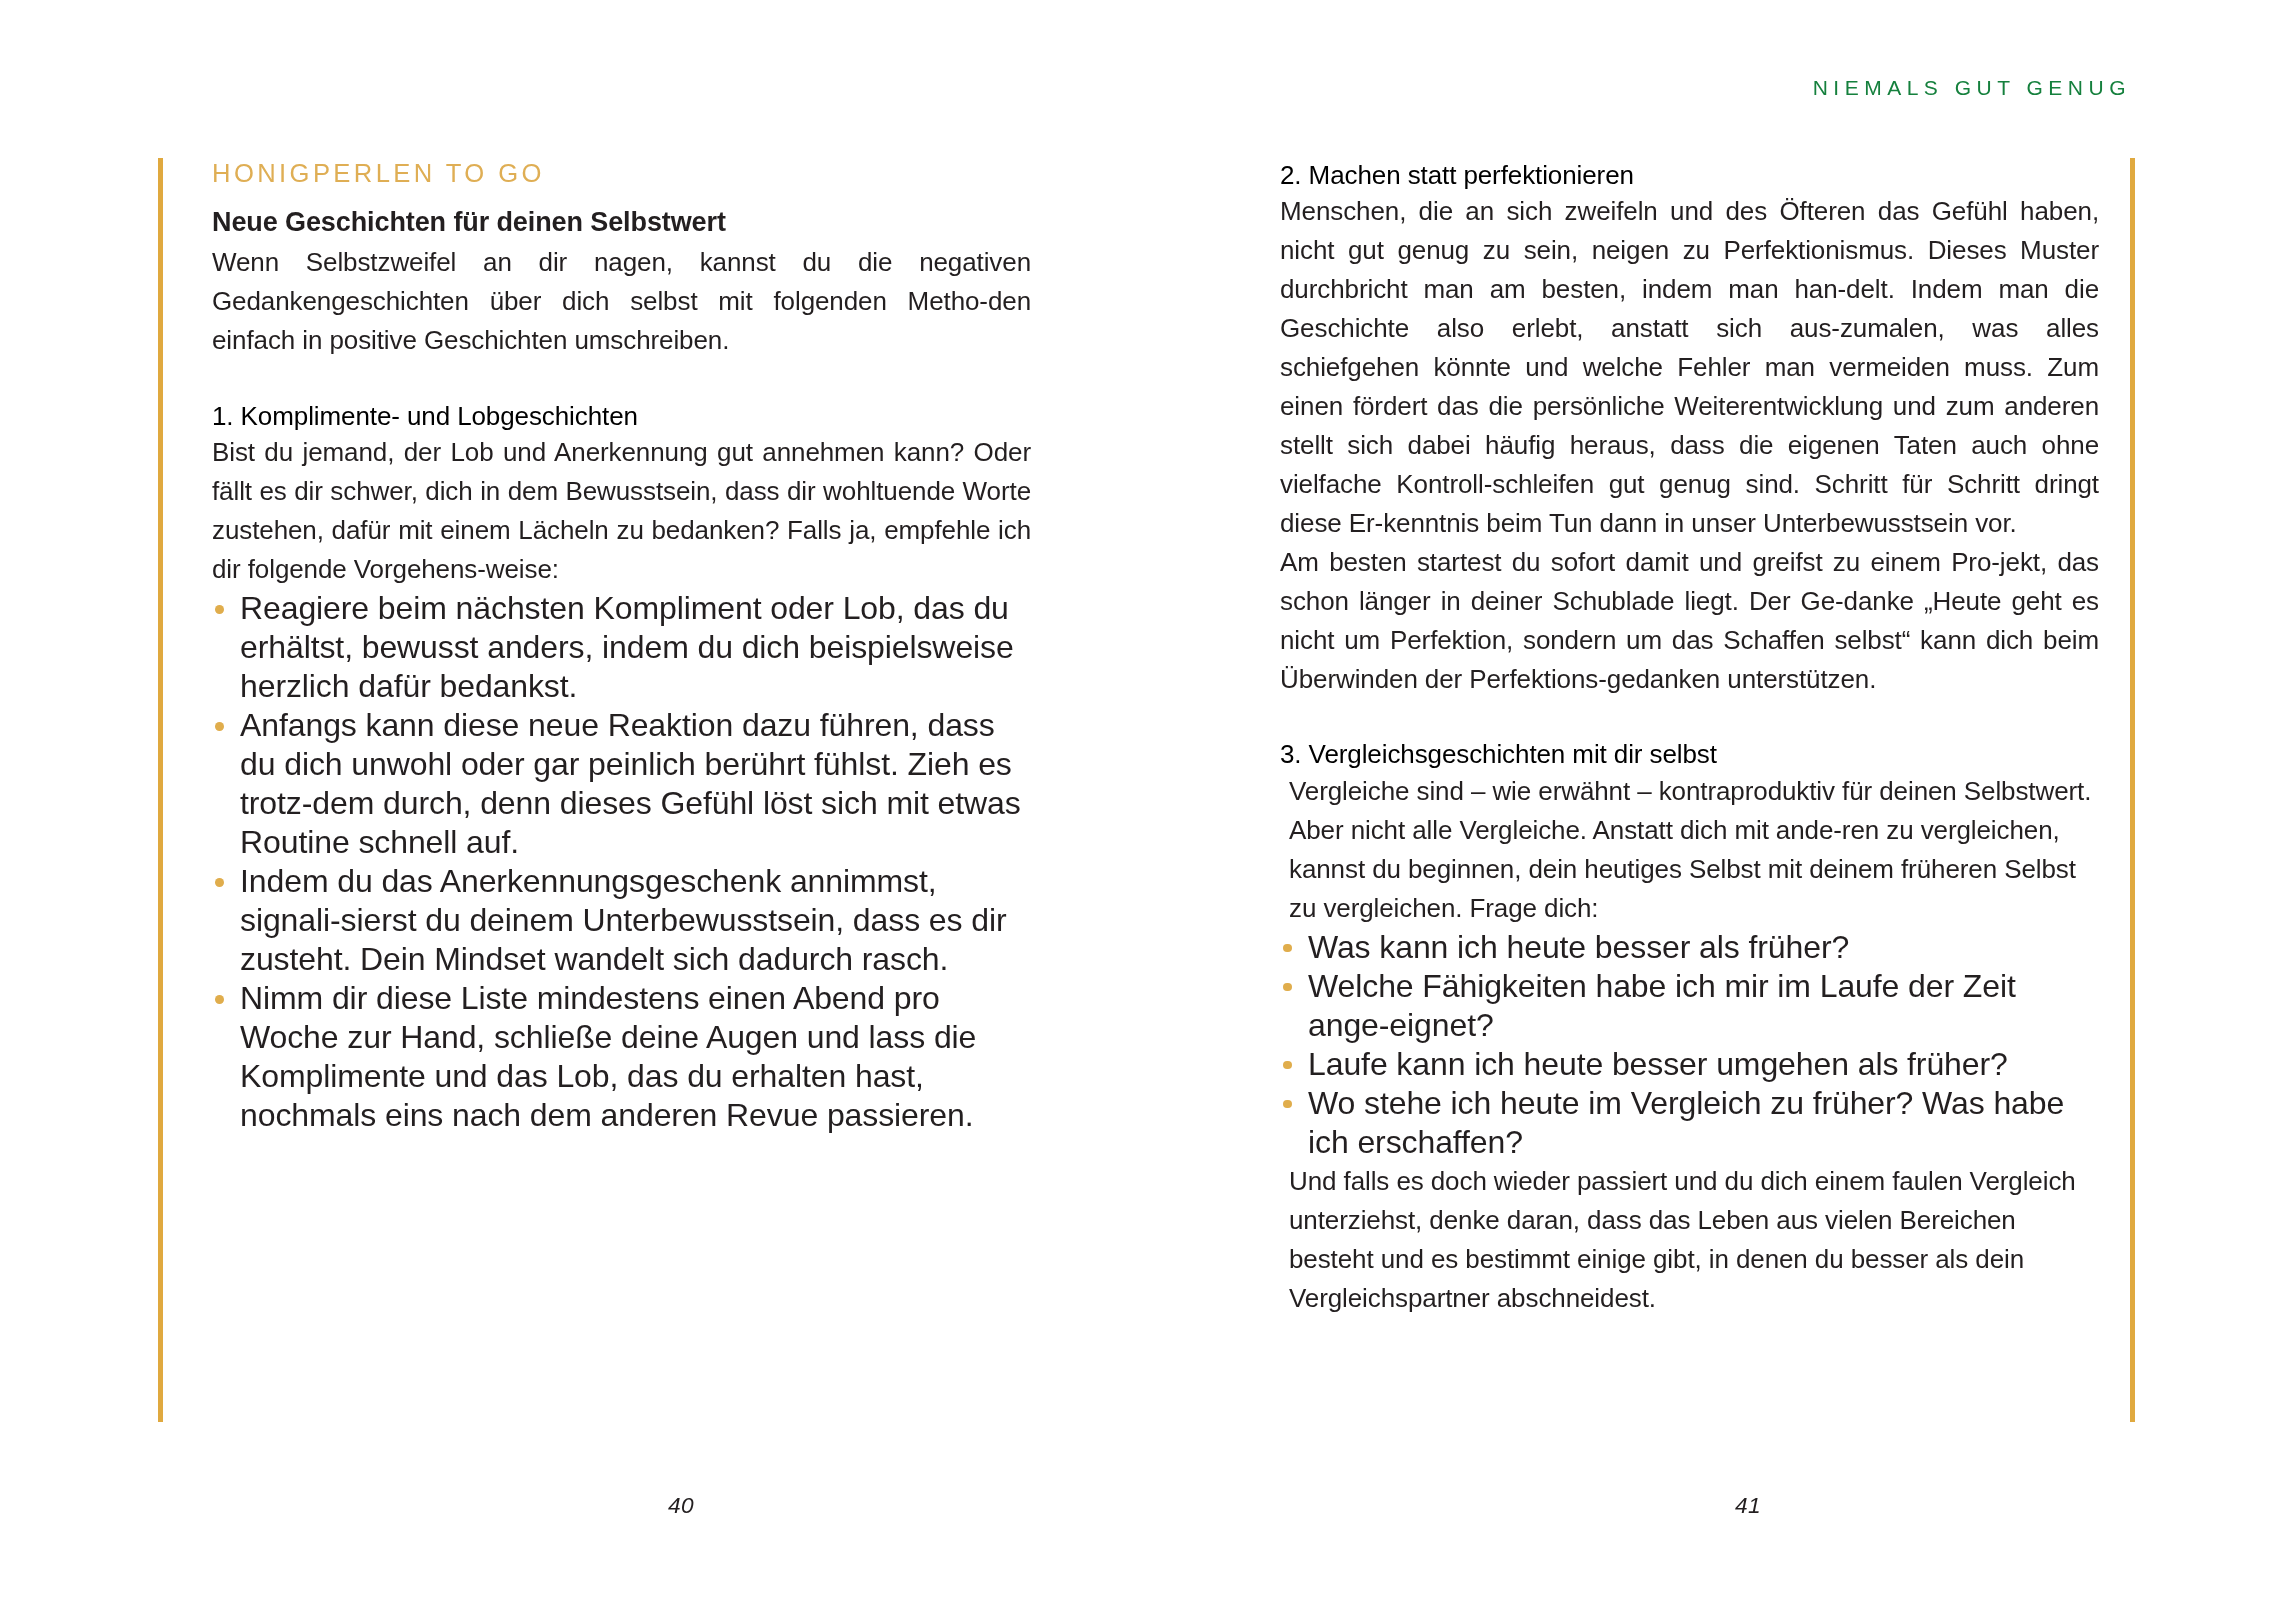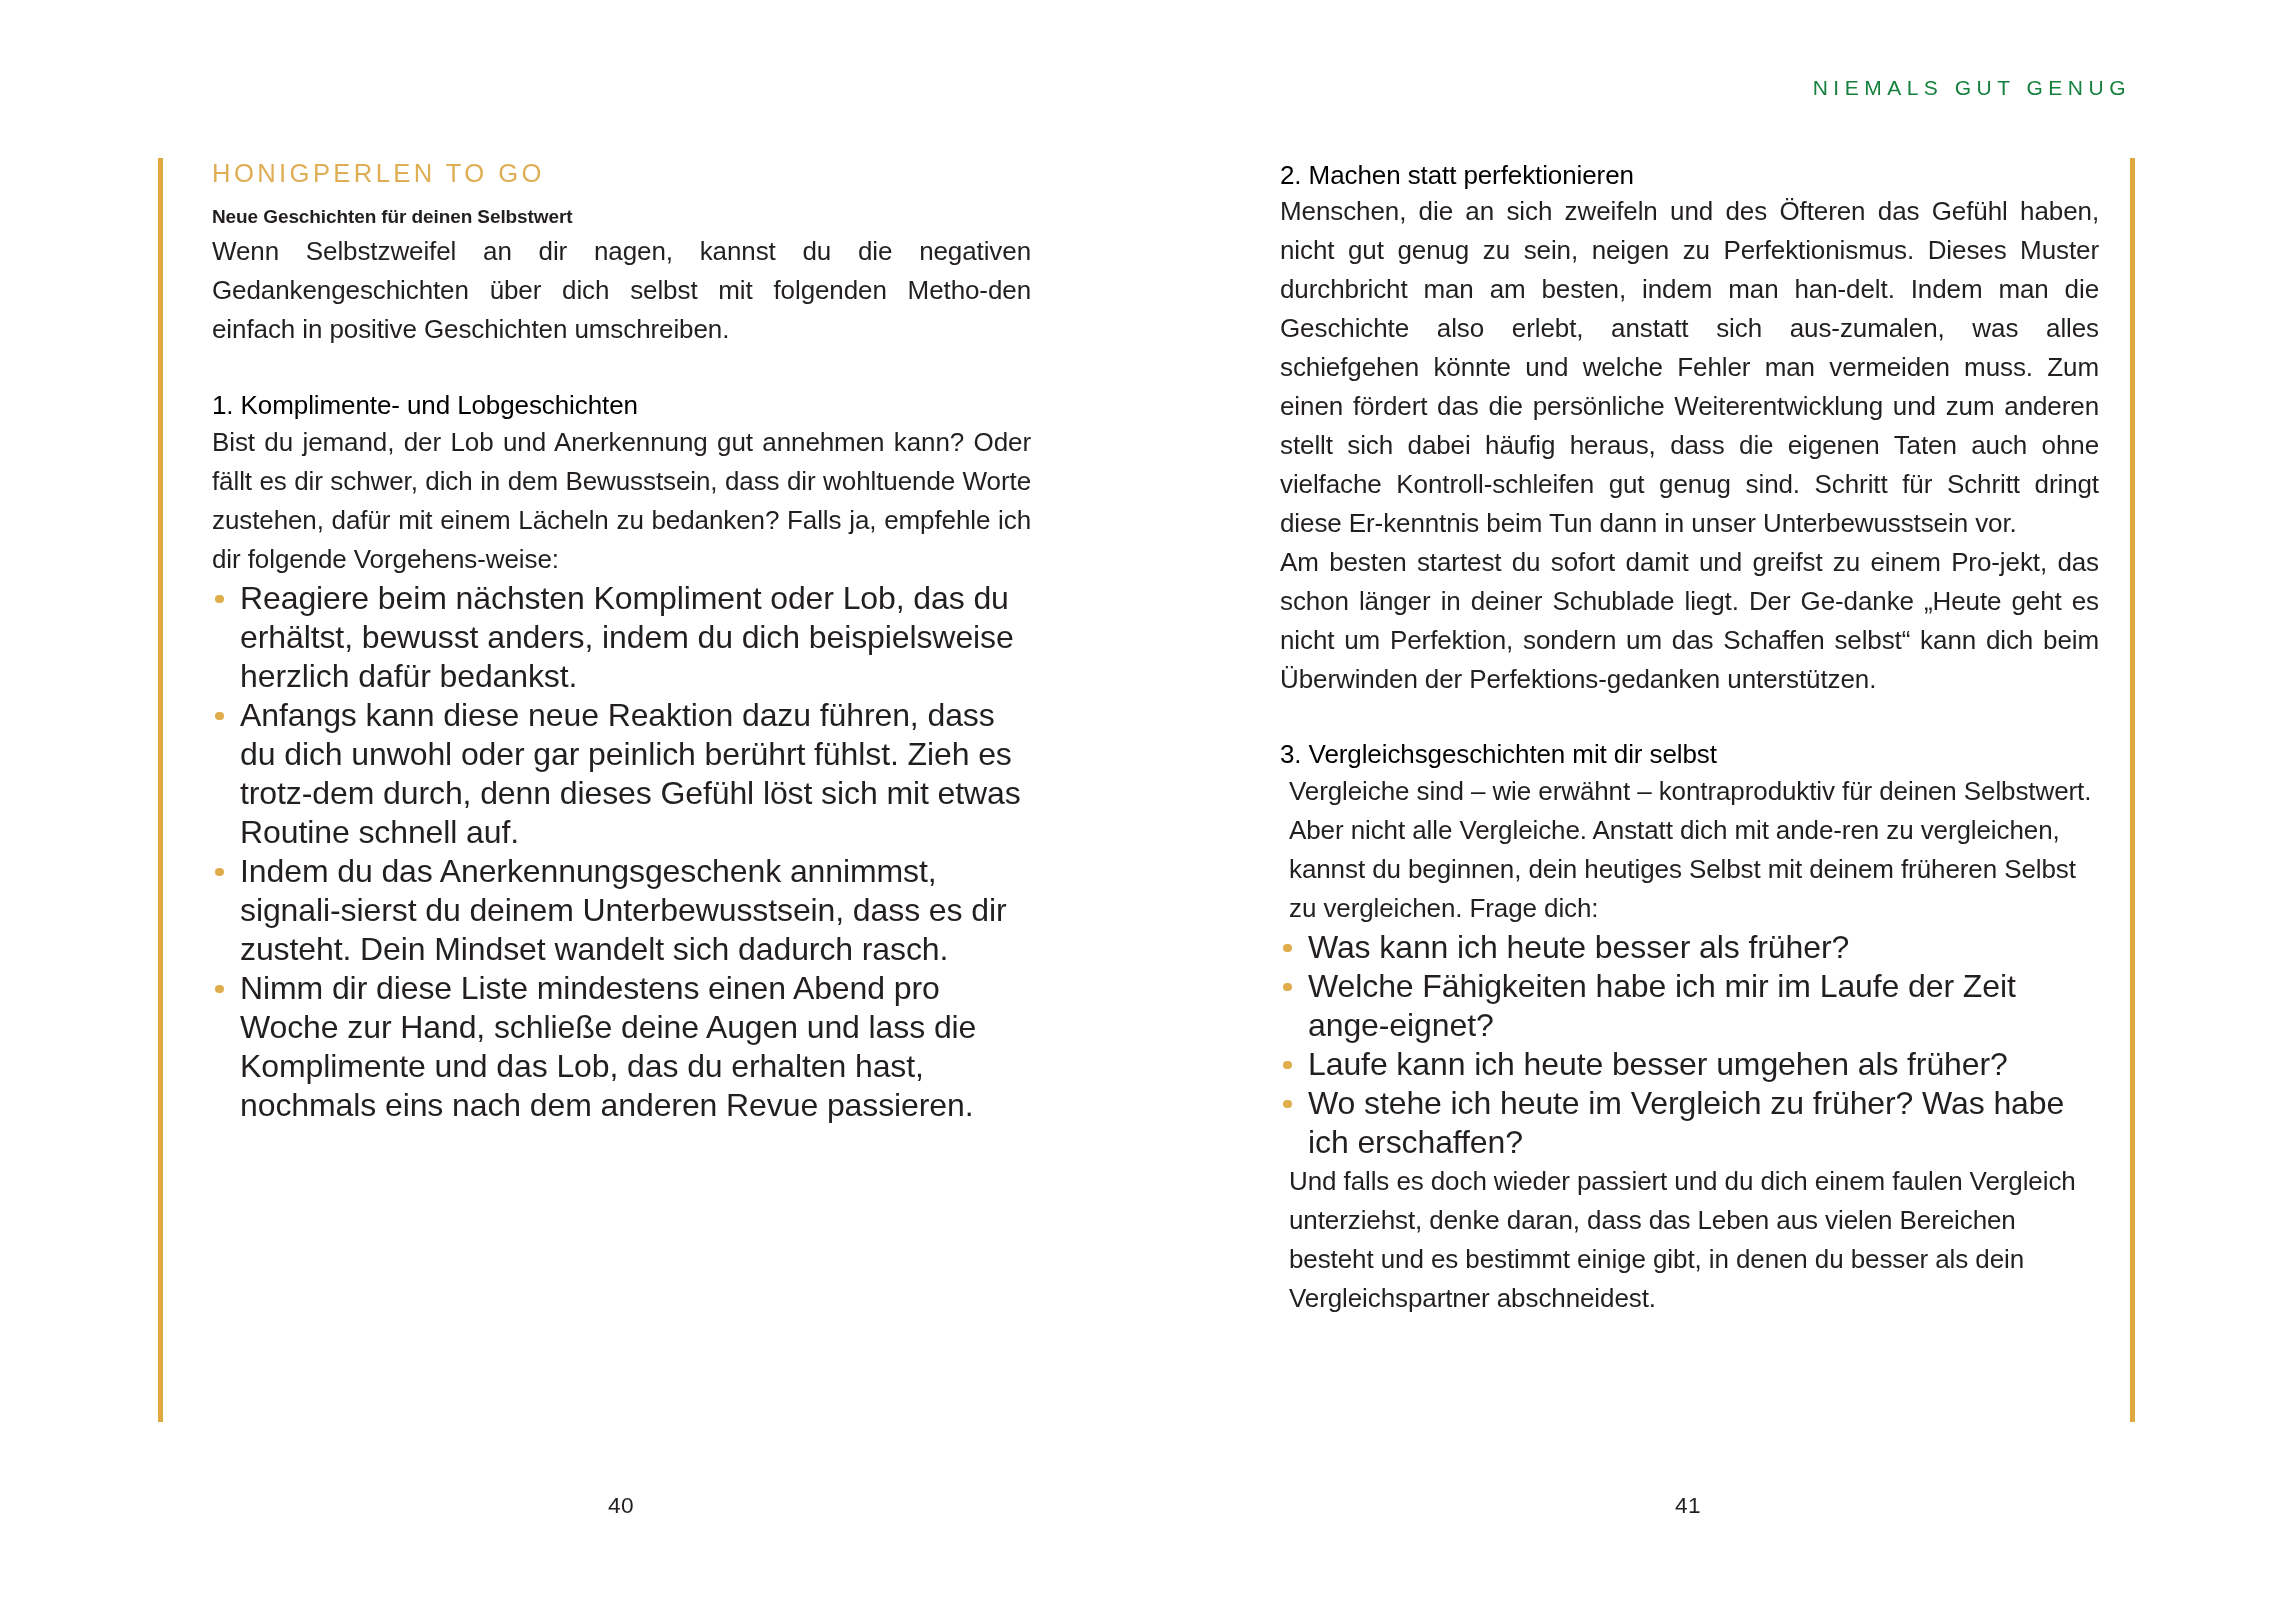--- a/index.html
+++ b/index.html
@@ -53,21 +53,21 @@
   .kicker {
     color: #dfae54;
     font-size: 25.6px;
     letter-spacing: 3.4px;
     line-height: 1.24;
     margin: 0 0 15px 0;
     white-space: nowrap;
   }
   .subtitle {
     font-weight: 700;
-    font-size: 19px;
+    font-size: 27px;
     line-height: 1.30;
     margin: 0 0 2.9px 0;
     letter-spacing: -0.1px;
   }
   .section-heading {
     color: #000000;
     font-size: 26px;
     line-height: 1.32;
     margin: 0;
     letter-spacing: -0.1px;
@@ -110,22 +110,23 @@
     background: #e0ad4c;
   }
 
   
   .folio {
     position: absolute;
     top: 1492px;
     font-size: 22.7px;
     color: #231f20;
     width: 146px;
-    text-align: center;
+    text-align: right;
     letter-spacing: 0.4px;
+    font-style: italic;
   }
   #folio-left  { left: 548px; }
   #folio-right { left: 1615px; }
 </style>
 </head>
 <body>
 
 <div id="running-head">NIEMALS GUT GENUG</div>
 
 <div id="rule-left" class="rule"></div>

